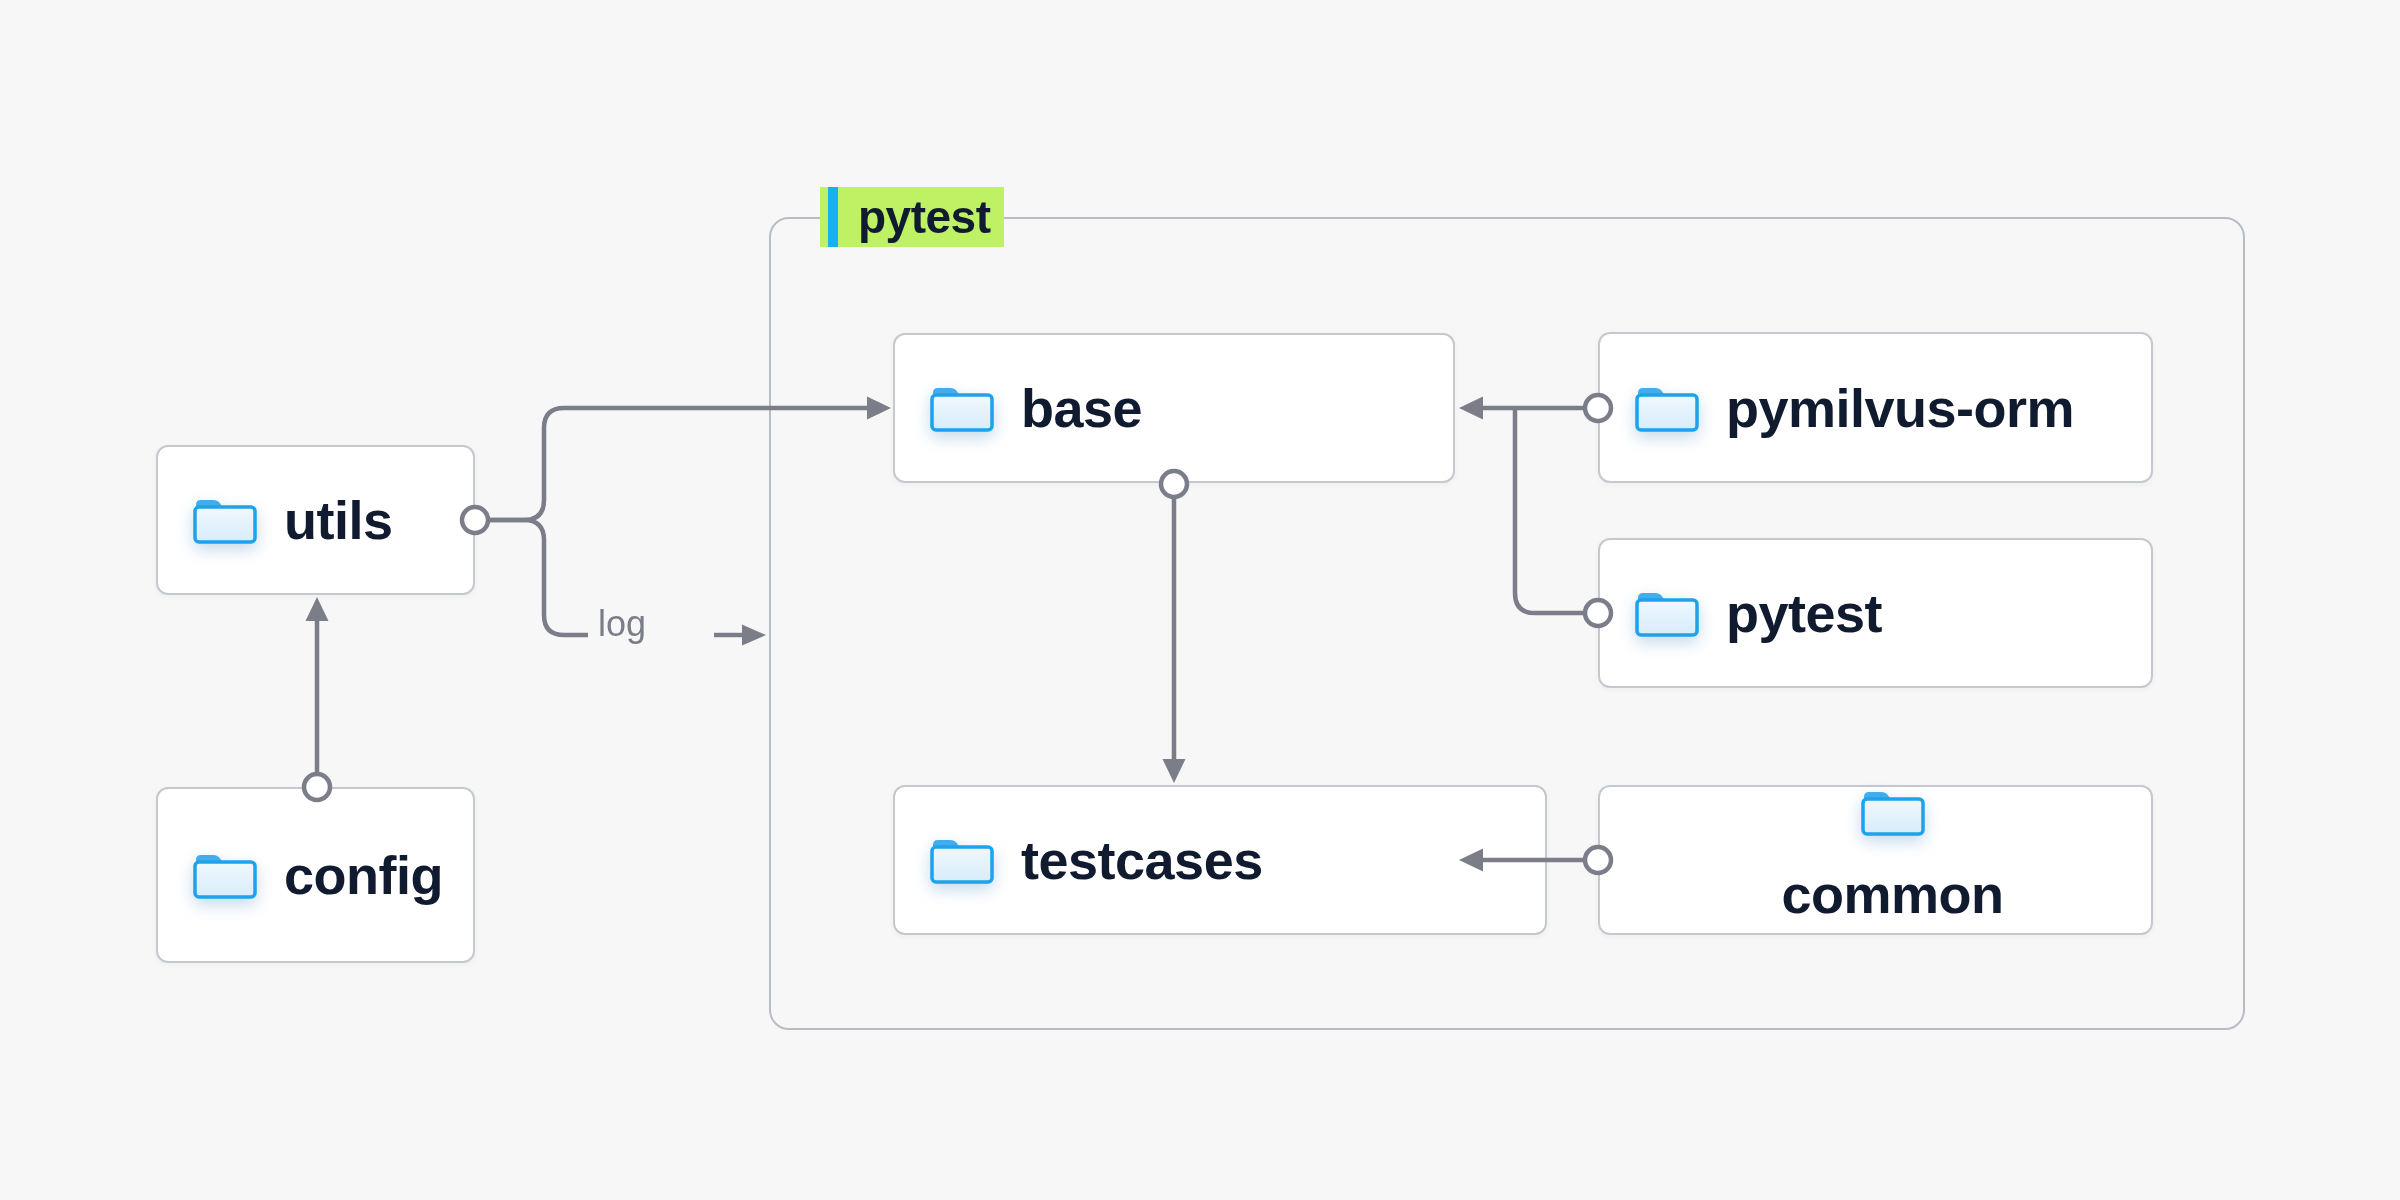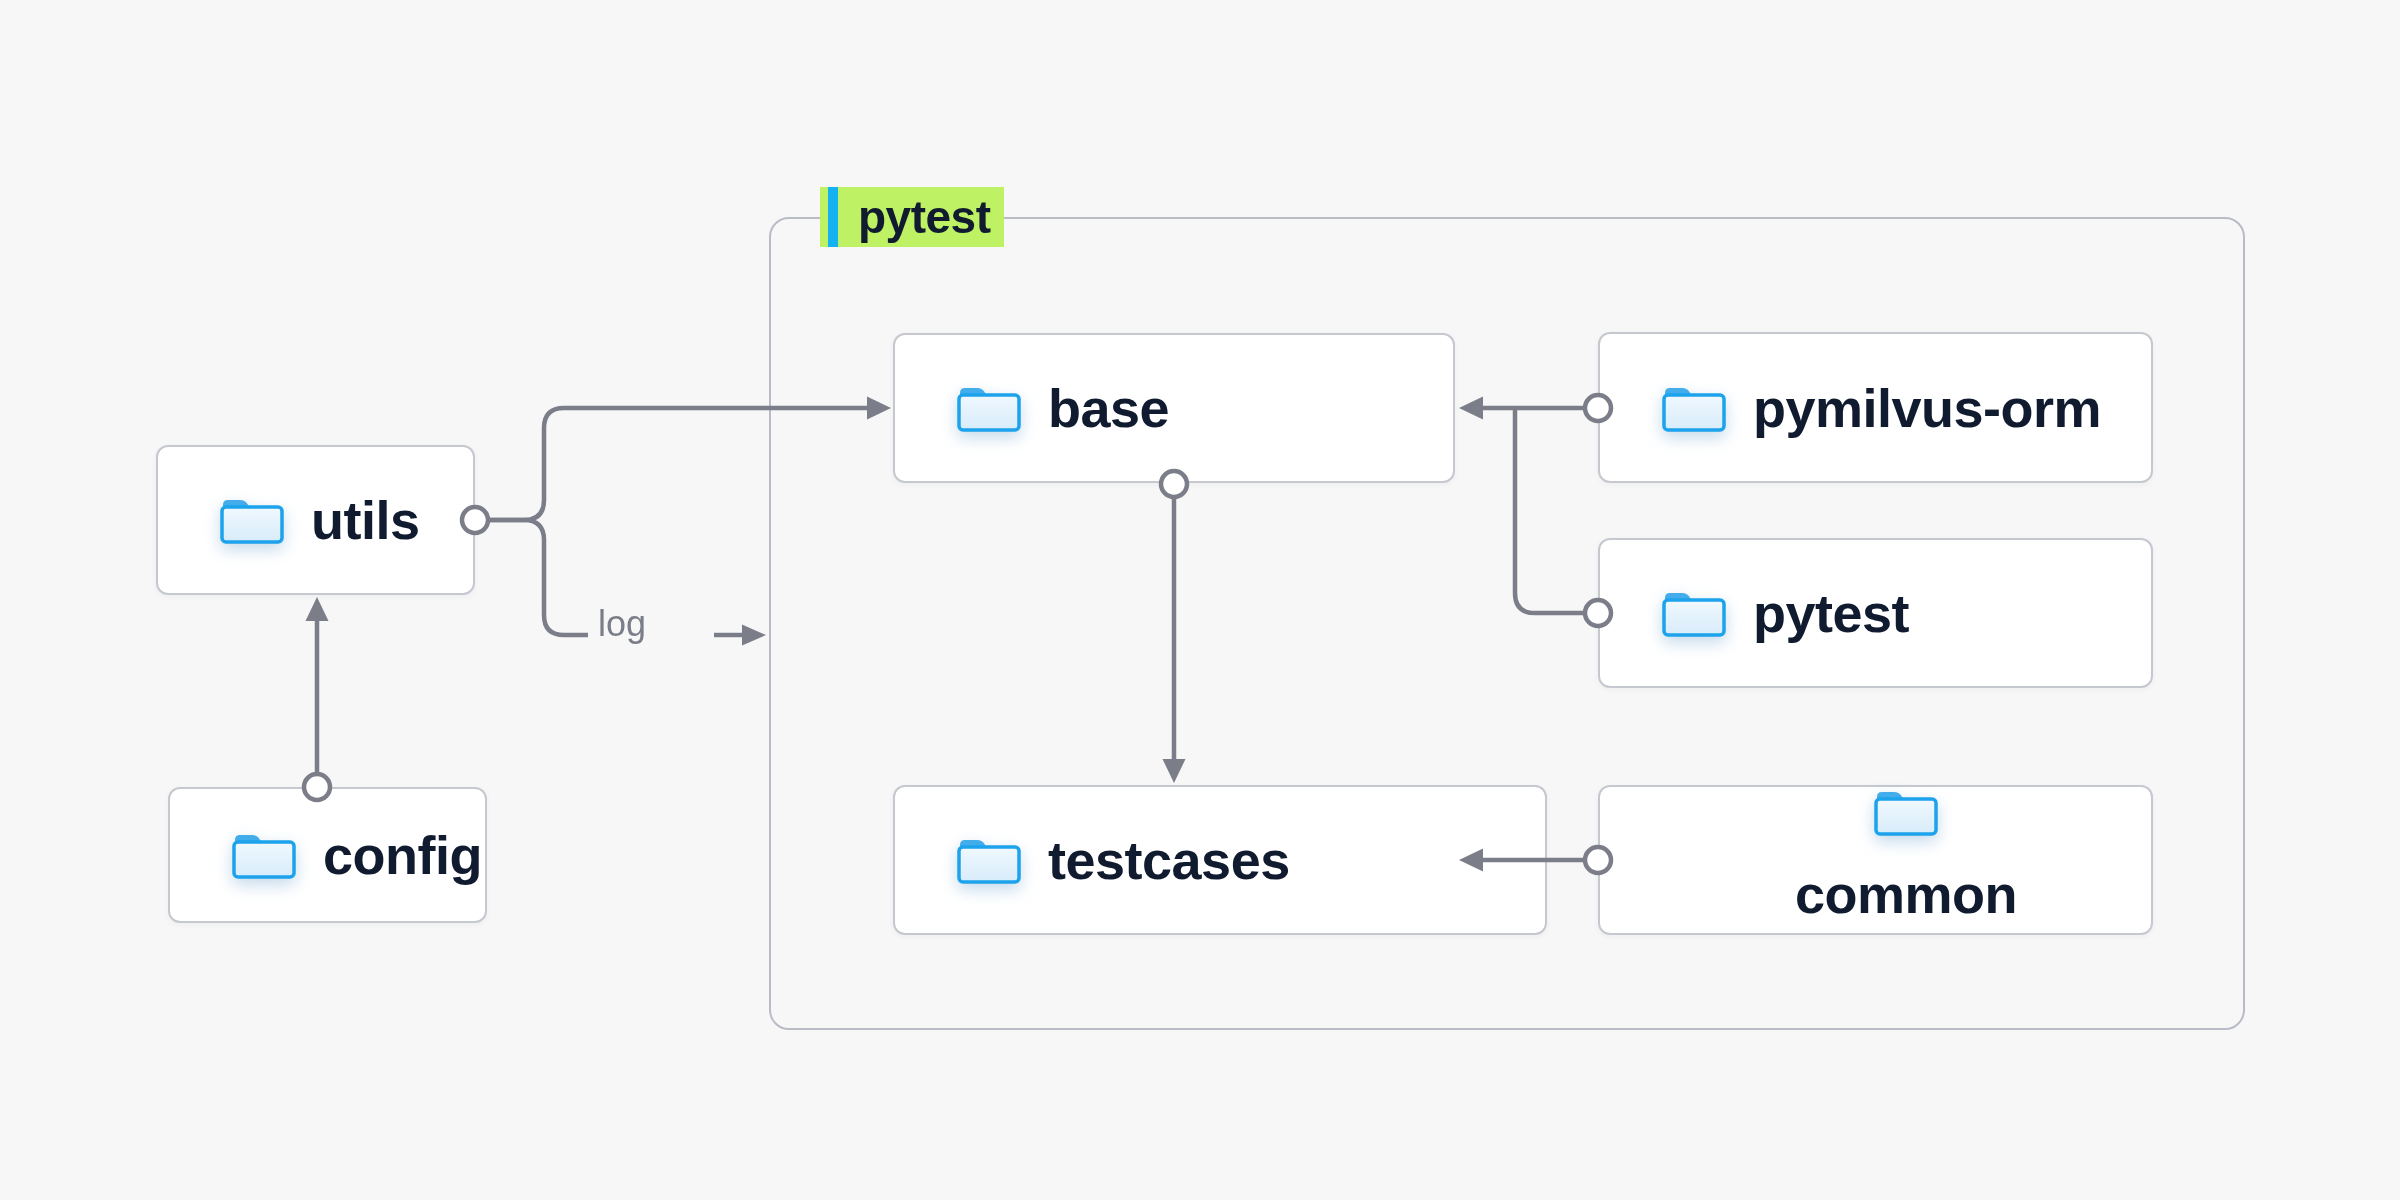--- a/index.html
+++ b/index.html
@@ -22,31 +22,31 @@
     width:10px;height:60px;background:#15b2f2;margin-right:20px;flex:none;
   }
   .group-label .group-title{
     font-size:46px;font-weight:600;color:#101b2f;letter-spacing:-0.5px;
     line-height:60px;white-space:nowrap;
   }
   
   .node{
     position:absolute;background:#ffffff;border:2px solid #c5c8cf;
     border-radius:12px;box-sizing:border-box;display:flex;align-items:center;
-    padding-left:61px;gap:26px;z-index:2;
+    padding-left:34px;gap:26px;z-index:2;
     box-shadow:0 2px 6px rgba(16,24,40,0.04);
   }
   .node-label{
     font-size:54px;font-weight:600;color:#101b2f;letter-spacing:-0.5px;
     white-space:nowrap;
   }
   .folder{flex:none;width:66px;height:50px;}
   .folder svg{display:block;filter:drop-shadow(0 6px 8px rgba(90,150,200,0.35));}
   #node-utils    {left:156px;top:445px;width:319px;height:150px;}
-  #node-config   {left:168px;top:787px;width:319px;height:136px;text-align:center;}
+  #node-config   {left:156px;top:787px;width:319px;height:176px;text-align:center;}
   #node-base     {left:893px;top:333px;width:562px;height:150px;}
   #node-testcases{left:893px;top:785px;width:654px;height:150px;}
   #node-pymilvus {left:1598px;top:332px;width:555px;height:151px;}
   #node-check    {left:1598px;top:538px;width:555px;height:150px;}
   #node-common   {left:1598px;top:785px;width:555px;height:150px;flex-direction:column;}
   
   .edges-svg{position:absolute;left:0;top:0;z-index:5;pointer-events:none;}
   
   .edge-label{
     position:absolute;left:598px;top:596px;width:110px;height:56px;

